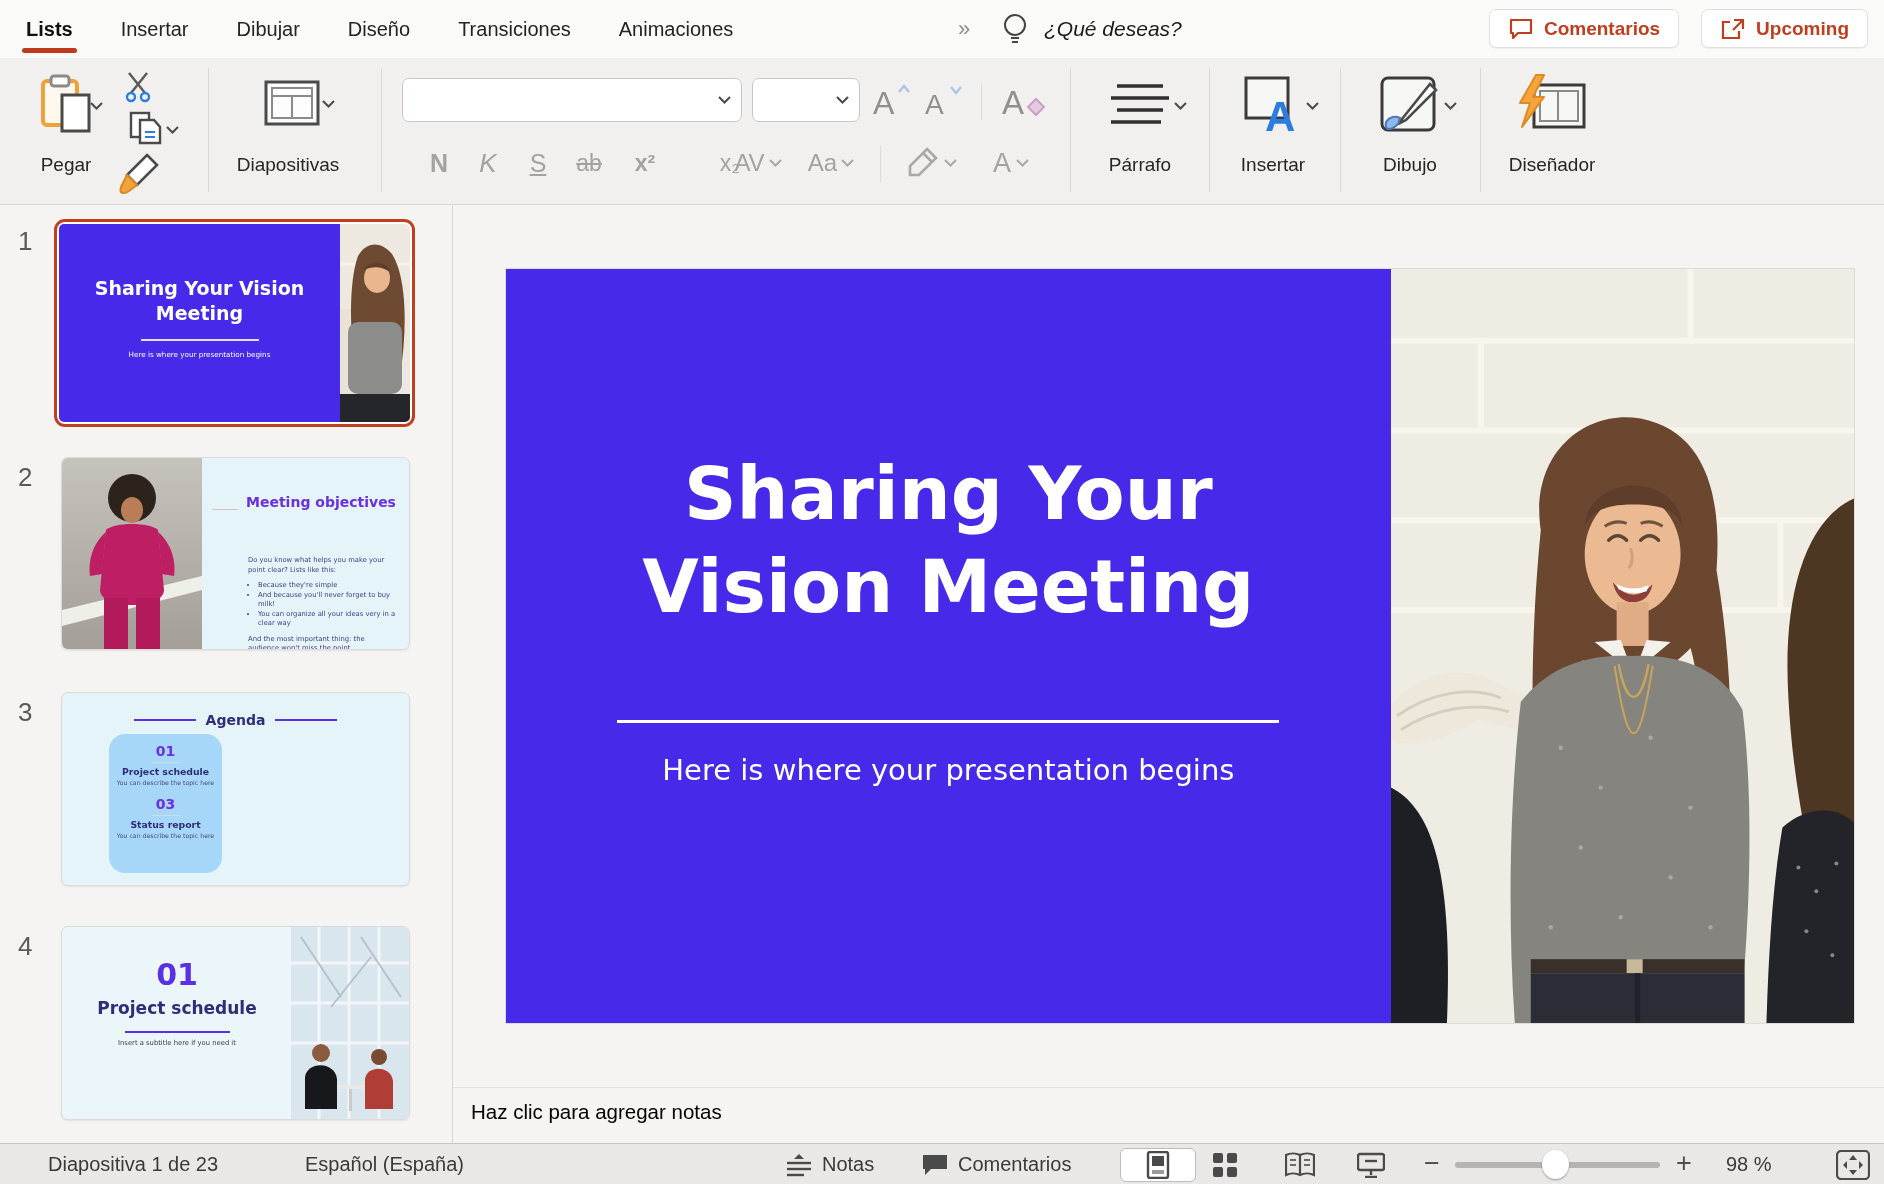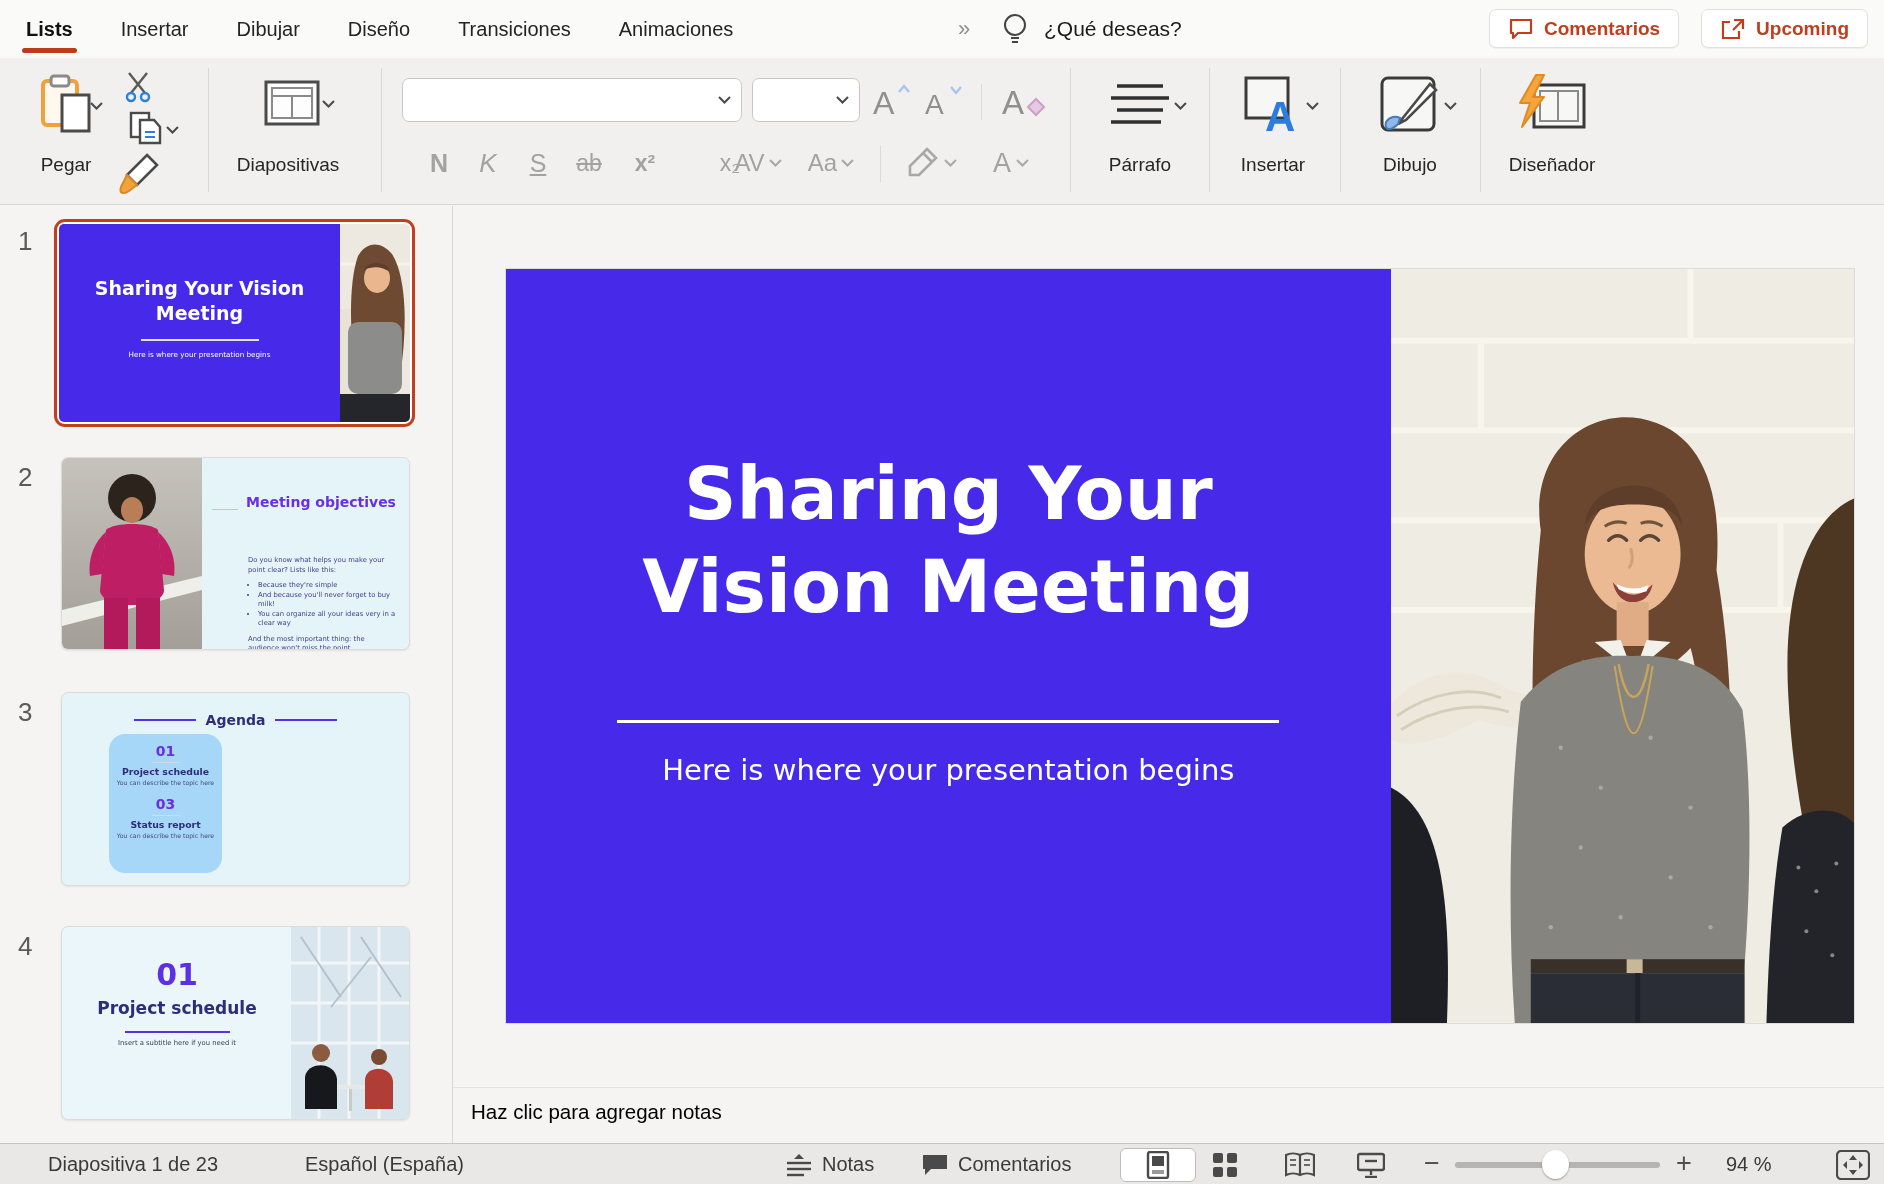--- a/index.html
+++ b/index.html
@@ -8,21 +8,21 @@
   .app { position:relative; width:1884px; height:1184px; }
 
   
   .tabbar { position:absolute; top:0; left:0; right:0; height:58px; background:#FAFAF9; }
   .tabs { position:absolute; left:24px; top:0; height:58px; display:flex; gap:44px; align-items:center; }
   .tab { font-size:20px; color:#242424; cursor:default; position:relative; padding:14px 2px; }
   .tab.active { font-weight:700; color:#111; }
   .tab.active::after { content:""; position:absolute; left:-2px; right:-2px; bottom:2px; height:5px; border-radius:3px; background:#BE3A1B; }
   .overflow-chev { position:absolute; left:958px; top:16px; color:#8F8F8F; font-size:22px; letter-spacing:-3px; }
   .bulb { position:absolute; left:1000px; top:12px; }
-  .ask { position:absolute; left:1044px; top:17px; font-size:21px; color:#1B1B1B; }
+  .ask { position:absolute; left:1044px; top:17px; font-size:21px; color:#1B1B1B;font-style:italic; }
   .topbtns { position:absolute; right:16px; top:9px; display:flex; gap:22px; }
   .topbtn { display:flex; align-items:center; gap:10px; height:39px; padding:0 18px; background:#fff;
             border:1px solid #E1E0DF; border-radius:7px; box-shadow:0 1px 1px rgba(0,0,0,.05);
             color:#BE3E1E; font-weight:700; font-size:19px; cursor:pointer; }
 
   
   .ribbon { position:absolute; top:58px; left:0; right:0; height:147px; background:#F1F0EF; border-bottom:1px solid #D6D5D4; }
   .ribbon .vdiv { position:absolute; top:10px; height:124px; width:1px; background:#D9D8D7; }
   .rlabel { position:absolute; top:96px; font-size:19px; color:#262626; text-align:center; }
   .rbtn { position:absolute; display:flex; align-items:center; justify-content:center; cursor:pointer; }
@@ -568,21 +568,21 @@
           <line x1="8" y1="9" x2="20" y2="9" stroke="#4A4A4A" stroke-width="2.4"></line>
           <line x1="14" y1="18" x2="14" y2="23" stroke="#4A4A4A" stroke-width="2.4"></line>
           <line x1="8" y1="25" x2="20" y2="25" stroke="#4A4A4A" stroke-width="2.4"></line>
         </svg>
     </span>
 
     <span class="sb-btn pm" style="left:1424px;top:0;">−</span>
     <span class="zoom-track"></span>
     <span class="zoom-thumb"></span>
     <span class="sb-btn pm" style="left:1676px;top:0;">+</span>
-    <span class="sb" style="left:1726px;">94 %</span>
+    <span class="sb" style="left:1726px;">98 %</span>
 
     <span class="sb-btn" style="left:1836px;top:6px;">
       <svg class="icon" width="34" height="30" viewBox="0 0 34 30">
           <rect x="1" y="1" width="32" height="28" rx="4" fill="none" stroke="#4A4A4A" stroke-width="2.2"></rect>
           <path d="M17 5 L13 10 L21 10 Z" fill="#4A4A4A"></path>
           <path d="M17 25 L13 20 L21 20 Z" fill="#4A4A4A"></path>
           <path d="M7 15 L11 11 L11 19 Z" fill="#4A4A4A"></path>
           <path d="M27 15 L23 11 L23 19 Z" fill="#4A4A4A"></path>
         </svg>
     </span>

